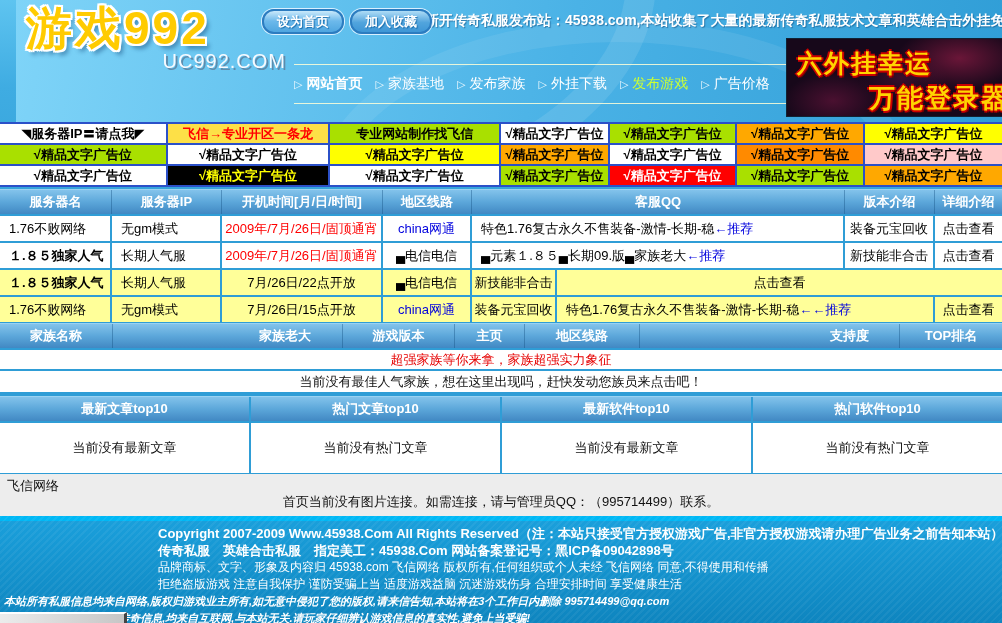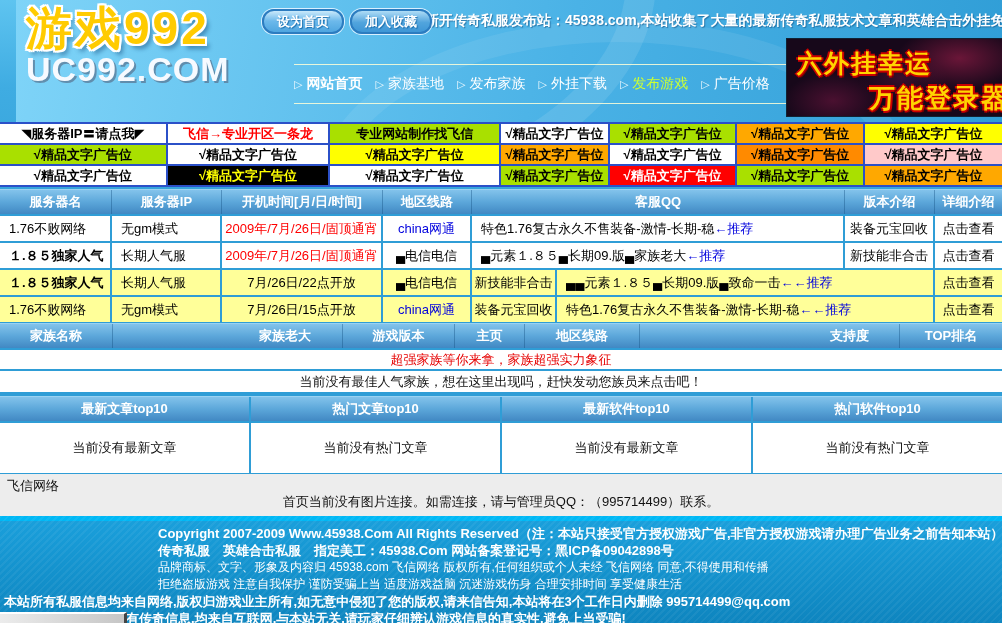--- a/index.html
+++ b/index.html
@@ -11,21 +11,21 @@
   .header{position:absolute;left:0;top:0;width:1002px;height:122px;overflow:hidden;
     background:linear-gradient(100deg,#7FD4F8 0%,#4AB2E6 55%,#2F9DD6 100%);margin-left:16px;}
   .header::before{content:"";position:absolute;left:-120px;top:-260px;width:700px;height:420px;
     border-radius:50%;border:30px solid rgba(255,255,255,.10);}
   .header::after{content:"";position:absolute;left:300px;top:20px;width:560px;height:300px;
     border-radius:50%;border:22px solid rgba(255,255,255,.08);}
   .logo{position:absolute;left:10px;top:2px;width:268px;z-index:3;}
   .logo-title{font-size:46px;font-weight:bold;letter-spacing:3px;color:#FFCB00;line-height:52px;
     text-shadow:2px 0 0 #fff,-2px 0 0 #fff,0 2px 0 #fff,0 -2px 0 #fff,2px 2px 0 #fff,-2px -2px 0 #fff,
       2px -2px 0 #fff,-2px 2px 0 #fff,4px 5px 4px rgba(10,60,110,.45);}
-  .logo-domain{font-size:34px;font-weight:bold;color:#F6FAFF;padding-right:8px;
+  .logo-domain{font-size:20px;font-weight:normal;color:#F6FAFF;text-align:right;padding-right:8px;
     letter-spacing:1px;margin-top:-4px;text-shadow:2px 2px 0 rgba(90,120,150,.75);}
   .tagline{position:absolute;left:10px;top:91px;z-index:3;font-size:16px;font-weight:bold;color:#FFF;
     text-shadow:1px 1px 1px rgba(20,80,130,.5);}
   .tagline .hl{color:#FFE10A;}
   .hbtn{position:absolute;top:9px;z-index:4;height:21px;line-height:21px;padding:0 13px;border-radius:12px;
     font-size:13px;font-weight:bold;color:#FFF;text-shadow:1px 1px 1px #1A6FAE;cursor:pointer;
     border:2px solid #2C7CC0;box-shadow:0 0 0 1px #D9F0FF;
     background:linear-gradient(180deg,#C9E9FB 0%,#6CB9EB 48%,#4FA6E0 100%);}
   .hbtn.fav{background:linear-gradient(180deg,#AEDCF6 0%,#51A4DD 55%,#3E97D6 100%);}
   .marquee{position:absolute;left:409px;top:12px;right:0;z-index:3;white-space:nowrap;overflow:hidden;
@@ -84,21 +84,21 @@
   .links-label{position:absolute;left:7px;top:3px;font-size:13px;color:#111;}
   .links-notice{position:absolute;left:0;top:19px;width:100%;text-align:center;font-size:13px;color:#111;}
   
   .footer{position:absolute;left:0;top:516px;width:1002px;height:107px;overflow:hidden;
     background:linear-gradient(180deg,#00B8F5 0px,#00B8F5 5px,#1A9FDB 5px,#0E85BF 100%);}
   .footer::before{content:"";position:absolute;inset:0;
     background:repeating-linear-gradient(135deg,rgba(255,255,255,.05) 0 2px,rgba(255,255,255,0) 2px 5px);}
   .f-lines{position:relative;padding-top:9px;}
   .f-line{color:#FFF;font-size:12px;line-height:17px;padding-left:158px;white-space:nowrap;}
   .f-line.fb{font-weight:bold;font-size:13px;}
-  .f-line.fe{padding-left:4px;font-size:13px;}
+  .f-line.fe{padding-left:4px;font-size:11px;font-style:italic;}
   .popup-corner{position:absolute;left:0;top:612px;width:127px;height:11px;box-sizing:border-box;
     background:linear-gradient(90deg,#ECECEC,#C6C6C6);border-top:2px solid #FFF;border-right:3px solid #444;
     cursor:pointer;}
 </style>
 </head>
 <body>
 
 <div class="page">
 
   <div class="header">
@@ -137,21 +137,21 @@
       </div>
     <div class="banner">
       <div class="banner-l1">六外挂幸运</div>
       <div class="banner-l2">万能登录器</div>
     </div>
   </div>
 
   <div class="ad-grid">
       <div class="ad-row">
         <a class="ad-cell" style="background: rgb(255, 255, 255); color: rgb(0, 0, 0);">◥服务器IP〓请点我◤</a>
-        <a class="ad-cell" style="background: #ffffff; color: rgb(255, 0, 0);">飞信→专业开区一条龙</a>
+        <a class="ad-cell" style="background: #fde047; color: rgb(255, 0, 0);">飞信→专业开区一条龙</a>
         <a class="ad-cell" style="background: rgb(169, 224, 0); color: rgb(0, 0, 0);">专业网站制作找飞信</a>
         <a class="ad-cell" style="background: rgb(255, 255, 255); color: rgb(0, 0, 0);">√精品文字广告位</a>
         <a class="ad-cell" style="background: rgb(169, 224, 0); color: rgb(0, 0, 0);">√精品文字广告位</a>
         <a class="ad-cell" style="background: rgb(255, 168, 0); color: rgb(0, 0, 0);">√精品文字广告位</a>
         <a class="ad-cell" style="background: rgb(255, 255, 0); color: rgb(0, 0, 0);">√精品文字广告位</a>
       </div>
       <div class="ad-row">
         <a class="ad-cell" style="background: rgb(169, 224, 0); color: rgb(0, 0, 0);">√精品文字广告位</a>
         <a class="ad-cell" style="background: rgb(255, 255, 255); color: rgb(0, 0, 0);">√精品文字广告位</a>
         <a class="ad-cell" style="background: rgb(255, 255, 0); color: rgb(0, 0, 0);">√精品文字广告位</a>
@@ -199,21 +199,20 @@
           <div class="srv-cell a-l" style="width: 373px;"><span>▄元素１.８５▄长期09.版▄家族老大</span><span style="color: rgb(0, 0, 221);">←推荐</span></div>
           <div class="srv-cell a-c" style="width: 90px;"><span>新技能非合击</span></div>
           <div class="srv-cell a-c" style="width: 67px; flex: 1 1 0%;"><span>点击查看</span></div>
         </div>
         <div class="srv-row" style="background: rgb(255, 255, 153);">
           <div class="srv-cell a-l" style="width: 112px;"><span style="font-weight: bold;">１.８５独家人气</span></div>
           <div class="srv-cell a-l" style="width: 110px;"><span>长期人气服</span></div>
           <div class="srv-cell a-c" style="width: 161px;"><span>7月/26日/22点开放</span></div>
           <div class="srv-cell a-c" style="width: 89px;"><span>▄电信电信</span></div>
           <div class="srv-cell a-c" style="width: 85px;"><span>新技能非合击</span></div>
-          <div class="srv-cell a-l" style="width: 378px;"><span>▄▄元素１.８５▄长期09.版▄致命一击</span><span style="color: rgb(0, 0, 221);">←←推荐</span></div>
           <div class="srv-cell a-c" style="width: 67px; flex: 1 1 0%;"><span>点击查看</span></div>
         </div>
         <div class="srv-row" style="background: rgb(255, 255, 153);">
           <div class="srv-cell a-l" style="width: 112px;"><span>1.76不败网络</span></div>
           <div class="srv-cell a-l" style="width: 110px;"><span>无gm模式</span></div>
           <div class="srv-cell a-c" style="width: 161px;"><span>7月/26日/15点开放</span></div>
           <div class="srv-cell a-c" style="width: 89px;"><span style="color: rgb(0, 0, 221);">china网通</span></div>
           <div class="srv-cell a-c" style="width: 85px;"><span>装备元宝回收</span></div>
           <div class="srv-cell a-l" style="width: 378px;"><span>特色1.76复古永久不售装备-激情-长期-稳</span><span style="color: rgb(0, 0, 221);">←←推荐</span></div>
           <div class="srv-cell a-c" style="width: 67px; flex: 1 1 0%;"><span>点击查看</span></div>

